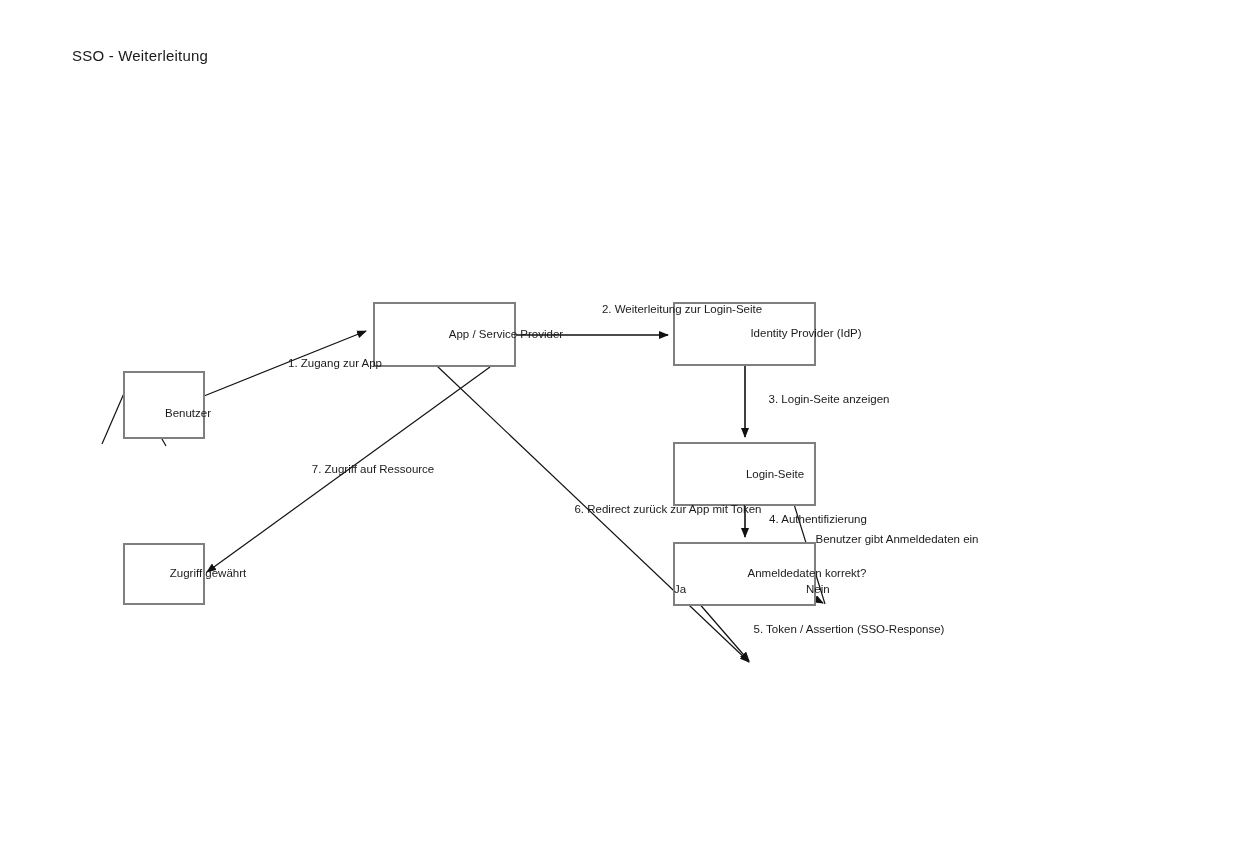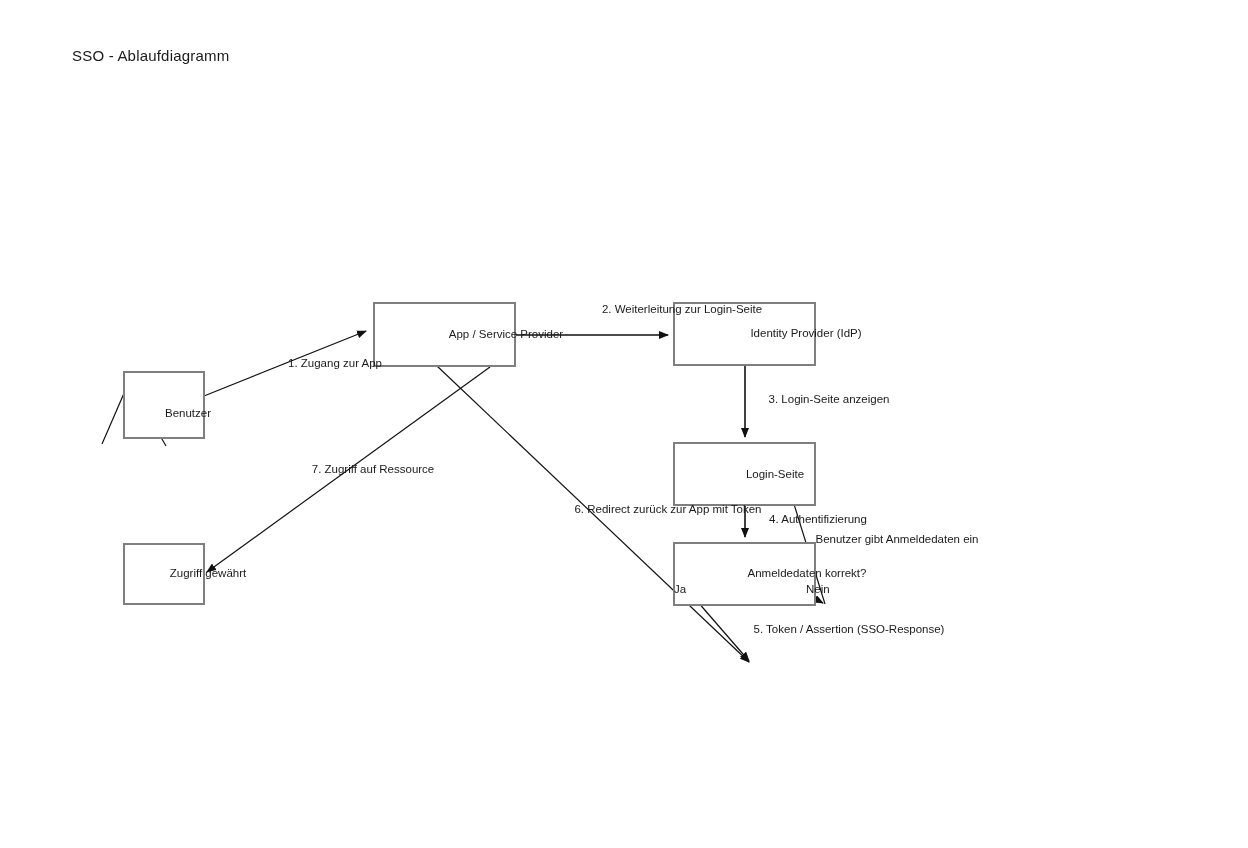--- a/index.html
+++ b/index.html
@@ -72,21 +72,21 @@
   }
   text.branch-label {
     text-anchor: start;
   }
 </style>
 </head>
 <body>
 
 <div id="diagram-root">
 
-  <div class="page-title">SSO - Ablaufdiagramm</div>
+  <div class="page-title">SSO - Weiterleitung</div>
 
   <svg class="canvas" viewBox="0 0 1248 848">
     <defs>
       <marker id="arrow" markerWidth="10" markerHeight="8" refX="9" refY="4" orient="auto" markerUnits="userSpaceOnUse">
         <path d="M0,0 L10,4 L0,8 z" fill="#111111"></path>
       </marker>
     </defs>
 
     <g>
       <line class="stray-line" x1="102" y1="444" x2="125" y2="391"></line>

